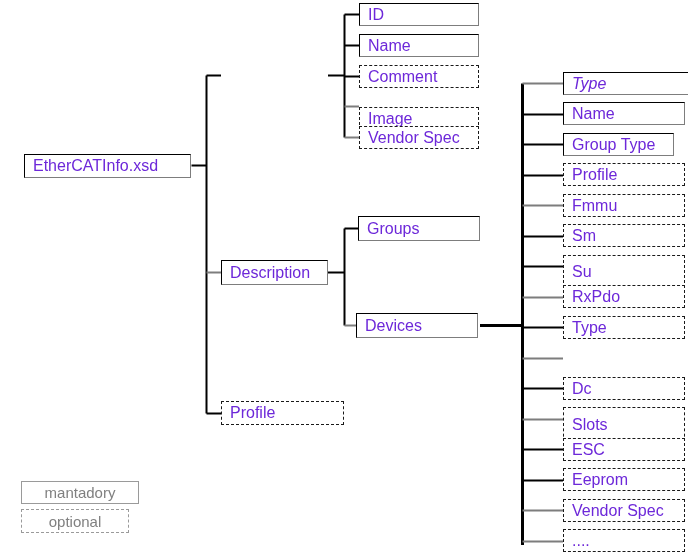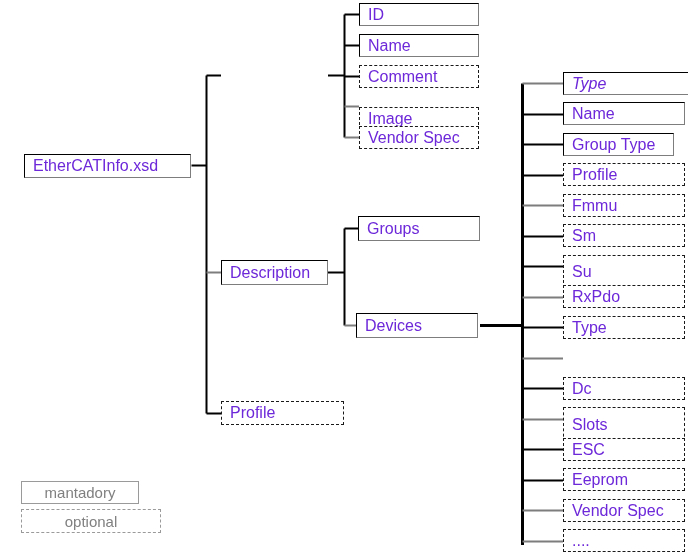--- a/index.html
+++ b/index.html
@@ -194,17 +194,17 @@
   <div class="node optional" style="left:563px; top:499px; width:122px; height:23px;">
     <span>Vendor Spec</span>
   </div>
   <div class="node optional" style="left:563px; top:529px; width:122px; height:23px;">
     <span>....</span>
   </div>
 
   <div class="legend-box mandatory" style="left:21px; top:481px; width:118px; height:23px;">
     <span>mantadory</span>
   </div>
-  <div class="legend-box optional" style="left:21px; top:509px; width:140px; height:24px;">
+  <div class="legend-box optional" style="left:21px; top:509px; width:108px; height:24px;">
     <span>optional</span>
   </div>
 
 </div>
 
 </body></html>

